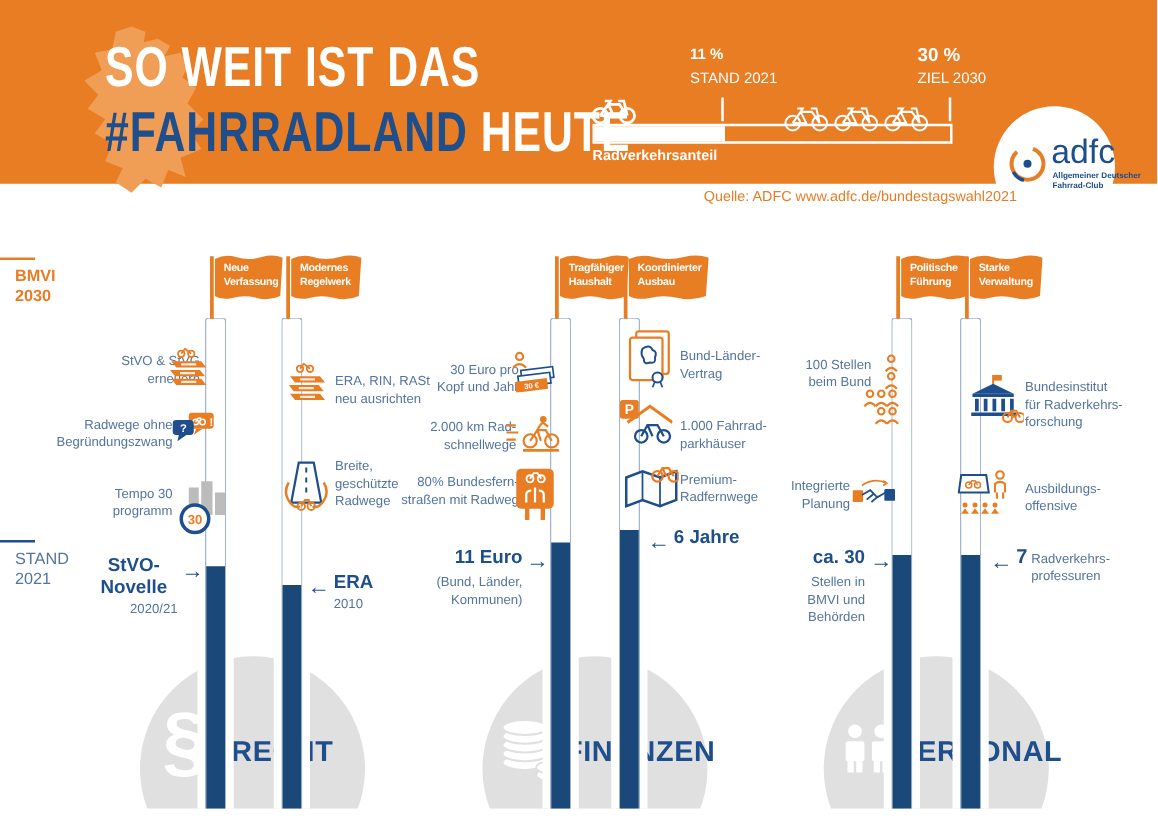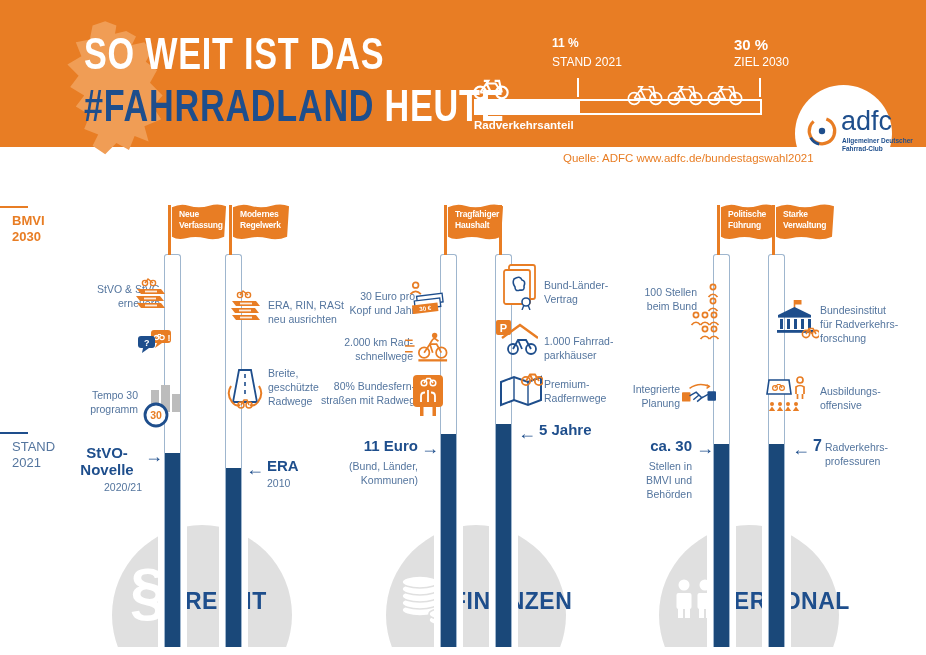--- a/index.html
+++ b/index.html
@@ -204,20 +204,29 @@
   <div class="abs flag" style="left:447px;width:57px">
     <svg viewBox="0 0 60 38" preserveAspectRatio="none">
         <path fill="#E87D24" d="M1 5 Q10 1 19 3.5 Q30 6.5 41 3.5 Q51 1 59 4 L57 33 Q47 37 37 34.5 Q26 32 16 34.5 Q7 36.5 1 33 Z"></path>
       </svg>
     <div class="flag-label">
         <span>Tragfähiger</span>
         <span>Haushalt</span>
       </div>
   </div>
   <div class="abs pole" style="left:499px"></div>
+  <div class="abs flag" style="left:502px;width:66px">
+    <svg viewBox="0 0 60 38" preserveAspectRatio="none">
+        <path fill="#E87D24" d="M1 5 Q10 1 19 3.5 Q30 6.5 41 3.5 Q51 1 59 4 L57 33 Q47 37 37 34.5 Q26 32 16 34.5 Q7 36.5 1 33 Z"></path>
+      </svg>
+    <div class="flag-label">
+        <span>Koordinierter</span>
+        <span>Ausbau</span>
+      </div>
+  </div>
   <div class="abs pole" style="left:717px"></div>
   <div class="abs flag" style="left:720px;width:56px">
     <svg viewBox="0 0 60 38" preserveAspectRatio="none">
         <path fill="#E87D24" d="M1 5 Q10 1 19 3.5 Q30 6.5 41 3.5 Q51 1 59 4 L57 33 Q47 37 37 34.5 Q26 32 16 34.5 Q7 36.5 1 33 Z"></path>
       </svg>
     <div class="flag-label">
         <span>Politische</span>
         <span>Führung</span>
       </div>
   </div>
@@ -247,20 +256,24 @@
         <path d="M4 18 L28 18 L32 23 L8 23 Z"></path>
         <path d="M5 25 L29 25 L33 30 L9 30 Z"></path>
       </g>
     <g fill="#fff" opacity=".85">
         <rect x="13" y="12.6" width="12" height="1.8"></rect>
         <rect x="12" y="19.6" width="12" height="1.8"></rect>
         <rect x="13" y="26.6" width="12" height="1.8"></rect>
       </g>
   </svg>
 
+  <div class="abs t r" style="left:28px;top:333px;width:110px">
+    <span>Radwege ohne</span>
+      <span>Begründungszwang</span>
+  </div>
   <svg class="abs icon" style="left:138px;top:330px" width="34" height="28" viewBox="0 0 34 28">
     <rect x="13" y="0" width="20" height="13" rx="3" fill="#E87D24"></rect>
       <path d="M19 13 L17 18 L24 13 Z" fill="#E87D24"></path>
     <g fill="none" stroke="#fff" stroke-width="1.2">
         <circle cx="18.5" cy="7.5" r="2.2"></circle>
         <circle cx="24" cy="7.5" r="2.2"></circle>
         <path d="M18.5 7.5 L20.5 4.5 L23 4.5"></path>
       </g>
     <text x="29.5" y="10.5" fill="#fff" font-size="9" font-weight="bold" font-family="Liberation Sans,sans-serif">!</text>
     <rect x="0" y="6" width="17" height="12" rx="3" fill="#1E4E8C"></rect>
@@ -429,21 +442,21 @@
         <circle cx="40" cy="9" r="4.2"></circle>
         <path d="M27 9 L31 2.5 L36 2.5 L40 9 M31 2.5 L34 9"></path>
       </g>
   </svg>
   <div class="abs t" style="left:544px;top:377px">
     <span>Premium-</span>
       <span>Radfernwege</span>
   </div>
 
   <div class="abs arrow" style="left:518px;top:424px">←</div>
-  <div class="abs bnavy" style="left:539px;top:421px">5 Jahre</div>
+  <div class="abs bnavy" style="left:539px;top:421px">6 Jahre</div>
 
   <div class="abs t r" style="left:615px;top:285px;width:82px">
     <span>100 Stellen</span>
       <span>beim Bund</span>
   </div>
   <svg class="abs icon" style="left:690px;top:282px" width="30" height="62" viewBox="0 0 30 62">
     <g fill="none" stroke="#E87D24" stroke-width="1.7">
       <circle cx="23" cy="5" r="2.6"></circle>
         <path d="M18.5 15 Q23 9.5 27.5 15"></path>
       <circle cx="23" cy="19" r="2.6"></circle>

